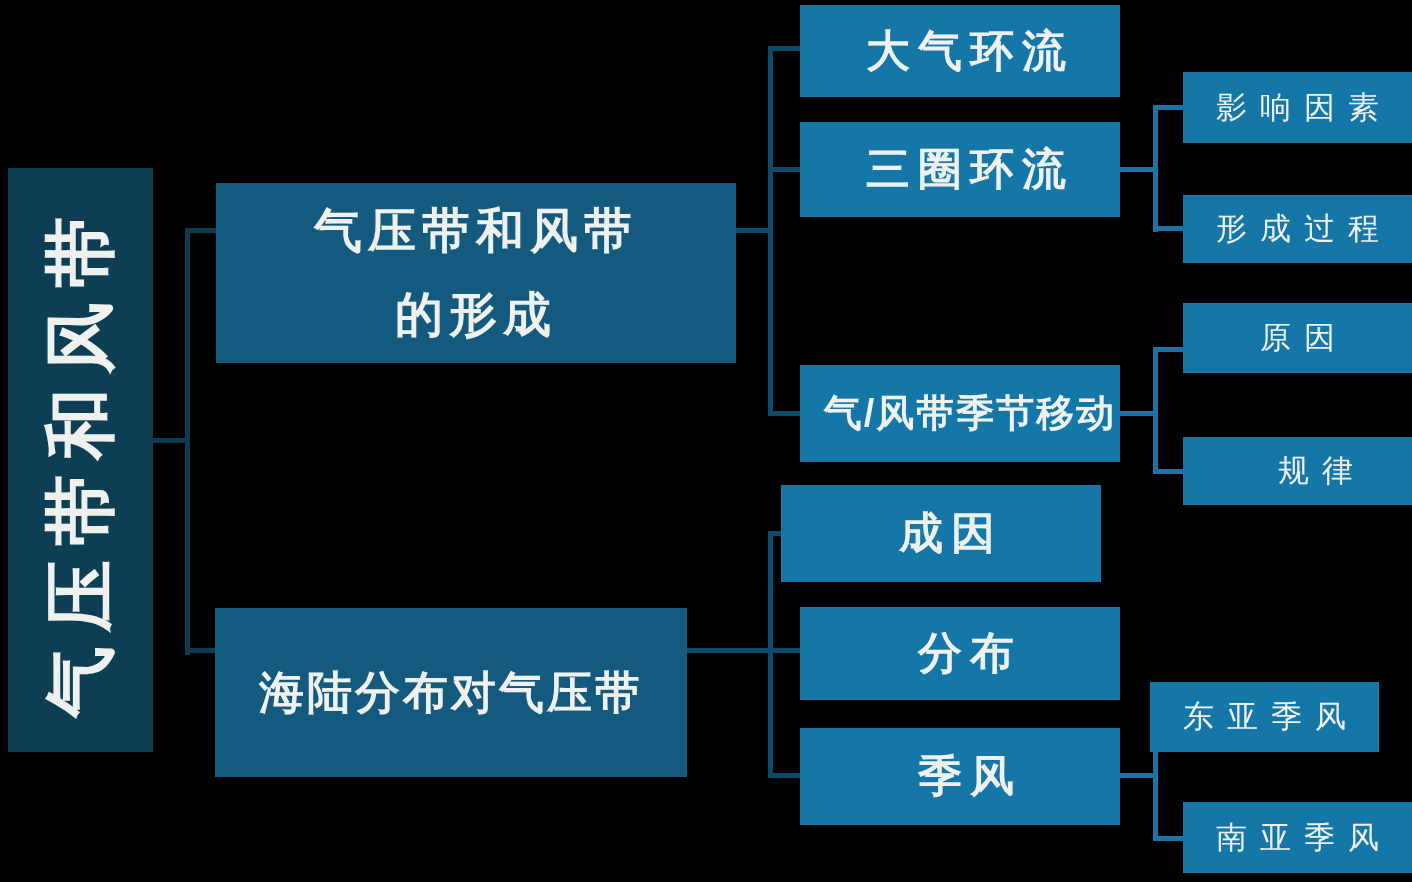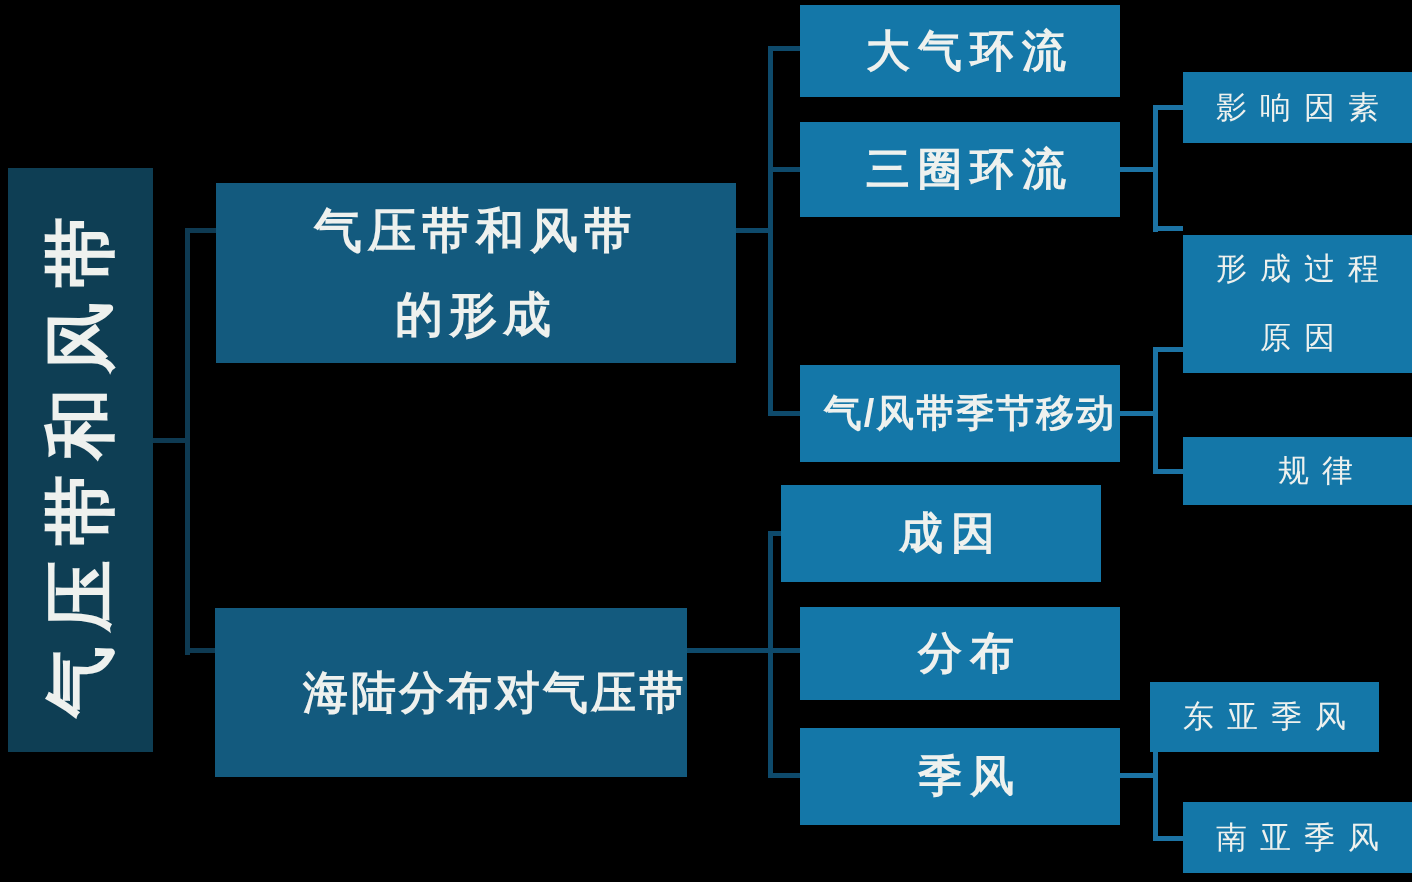--- a/index.html
+++ b/index.html
@@ -92,21 +92,21 @@
 
   <div class="node root-node" style="left:8px; top:168px; width:145px; height:584px;">
     <span class="vtext">气压带和风带</span>
   </div>
 
   <div class="node branch-node formation" style="left:216px; top:183px; width:520px; height:180px;">
     <span>气压带和风带</span>
     <span>的形成</span>
   </div>
 
-  <div class="node branch-node landsea" style="left:215px; top:608px; width:472px; height:169px;align-items:flex-end;">
+  <div class="node branch-node landsea" style="left:215px; top:608px; width:472px; height:169px;">
     <span>海陆分布对气压带</span>
   </div>
 
   <div class="node l3-node" style="left:800px; top:5px; width:320px; height:92px;">
     <span>大气环流</span>
   </div>
 
   <div class="node l3-node" style="left:800px; top:122px; width:320px; height:95px;">
     <span>三圈环流</span>
   </div>
@@ -124,21 +124,21 @@
   </div>
 
   <div class="node l3-node" style="left:800px; top:728px; width:320px; height:97px;">
     <span>季风</span>
   </div>
 
   <div class="node l4-node" style="left:1183px; top:72px; width:229px; height:71px;">
     <span>影响因素</span>
   </div>
 
-  <div class="node l4-node" style="left:1183px; top:195px; width:229px; height:68px;margin-top:40px;">
+  <div class="node l4-node" style="left:1183px; top:195px; width:229px; height:68px;">
     <span>形成过程</span>
   </div>
 
   <div class="node l4-node" style="left:1183px; top:303px; width:229px; height:70px;">
     <span>原因</span>
   </div>
 
   <div class="node l4-node" style="left:1183px; top:437px; width:229px; height:68px;padding-left:36px;">
     <span>规律</span>
   </div>

